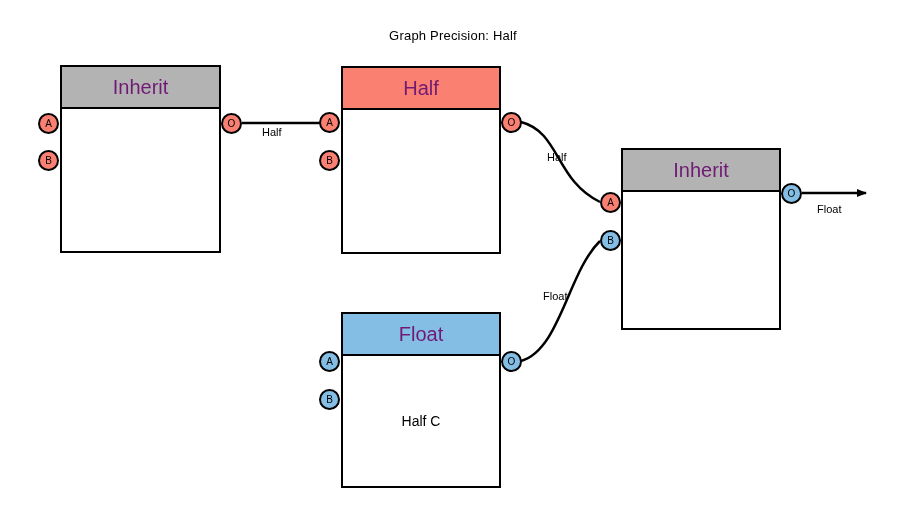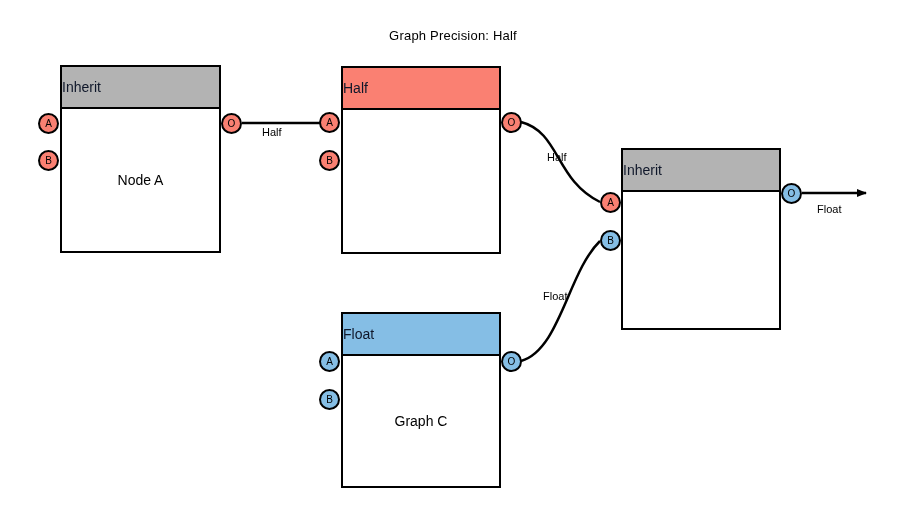--- a/index.html
+++ b/index.html
@@ -42,23 +42,23 @@
     box-sizing: border-box;
     border: 2px solid #000000;
     background: #ffffff;
   }
   .node-header {
     box-sizing: border-box;
     height: 42px;
     border-bottom: 2px solid #000000;
     display: flex;
     align-items: center;
-    justify-content: flex-start;
-    font-size: 14px;
-    color: #0f172a;
+    justify-content: center;
+    font-size: 20px;
+    color: #701a75;
   }
   .node-body {
     position: relative;
     display: flex;
     align-items: center;
     justify-content: center;
     height: calc(100% - 42px);
     font-size: 14px;
     color: #000000;
   }
@@ -109,23 +109,20 @@
 
     <path d="M 521 361 C 560 350, 568 272, 600 241" fill="none" stroke="#000000" stroke-width="2.5"></path>
 
     <path d="M 802 193 L 866 193" fill="none" stroke="#000000" stroke-width="2.5" marker-end="url(#arrowhead)"></path>
   </svg>
 
   <div class="node" style="left:60px; top:65px; width:161px; height:188px;">
     <div class="node-header" style="background:#B3B3B3;">
       <span>Inherit</span>
     </div>
-    <div class="node-body">
-      <span class="node-label">Node A</span>
-    </div>
   </div>
   <div class="port port-red" style="left:38px; top:113px;">
     <span>A</span>
   </div>
   <div class="port port-red" style="left:38px; top:150px;">
     <span>B</span>
   </div>
   <div class="port port-red" style="left:221px; top:113px;">
     <span>O</span>
   </div>
@@ -143,21 +140,21 @@
   </div>
   <div class="port port-red" style="left:501px; top:112px;">
     <span>O</span>
   </div>
 
   <div class="node" style="left:341px; top:312px; width:160px; height:176px;">
     <div class="node-header" style="background:#85BEE5;">
       <span>Float</span>
     </div>
     <div class="node-body">
-      <span class="node-label">Graph C</span>
+      <span class="node-label">Half C</span>
     </div>
   </div>
   <div class="port port-blue" style="left:319px; top:351px;">
     <span>A</span>
   </div>
   <div class="port port-blue" style="left:319px; top:389px;">
     <span>B</span>
   </div>
   <div class="port port-blue" style="left:501px; top:351px;">
     <span>O</span>

